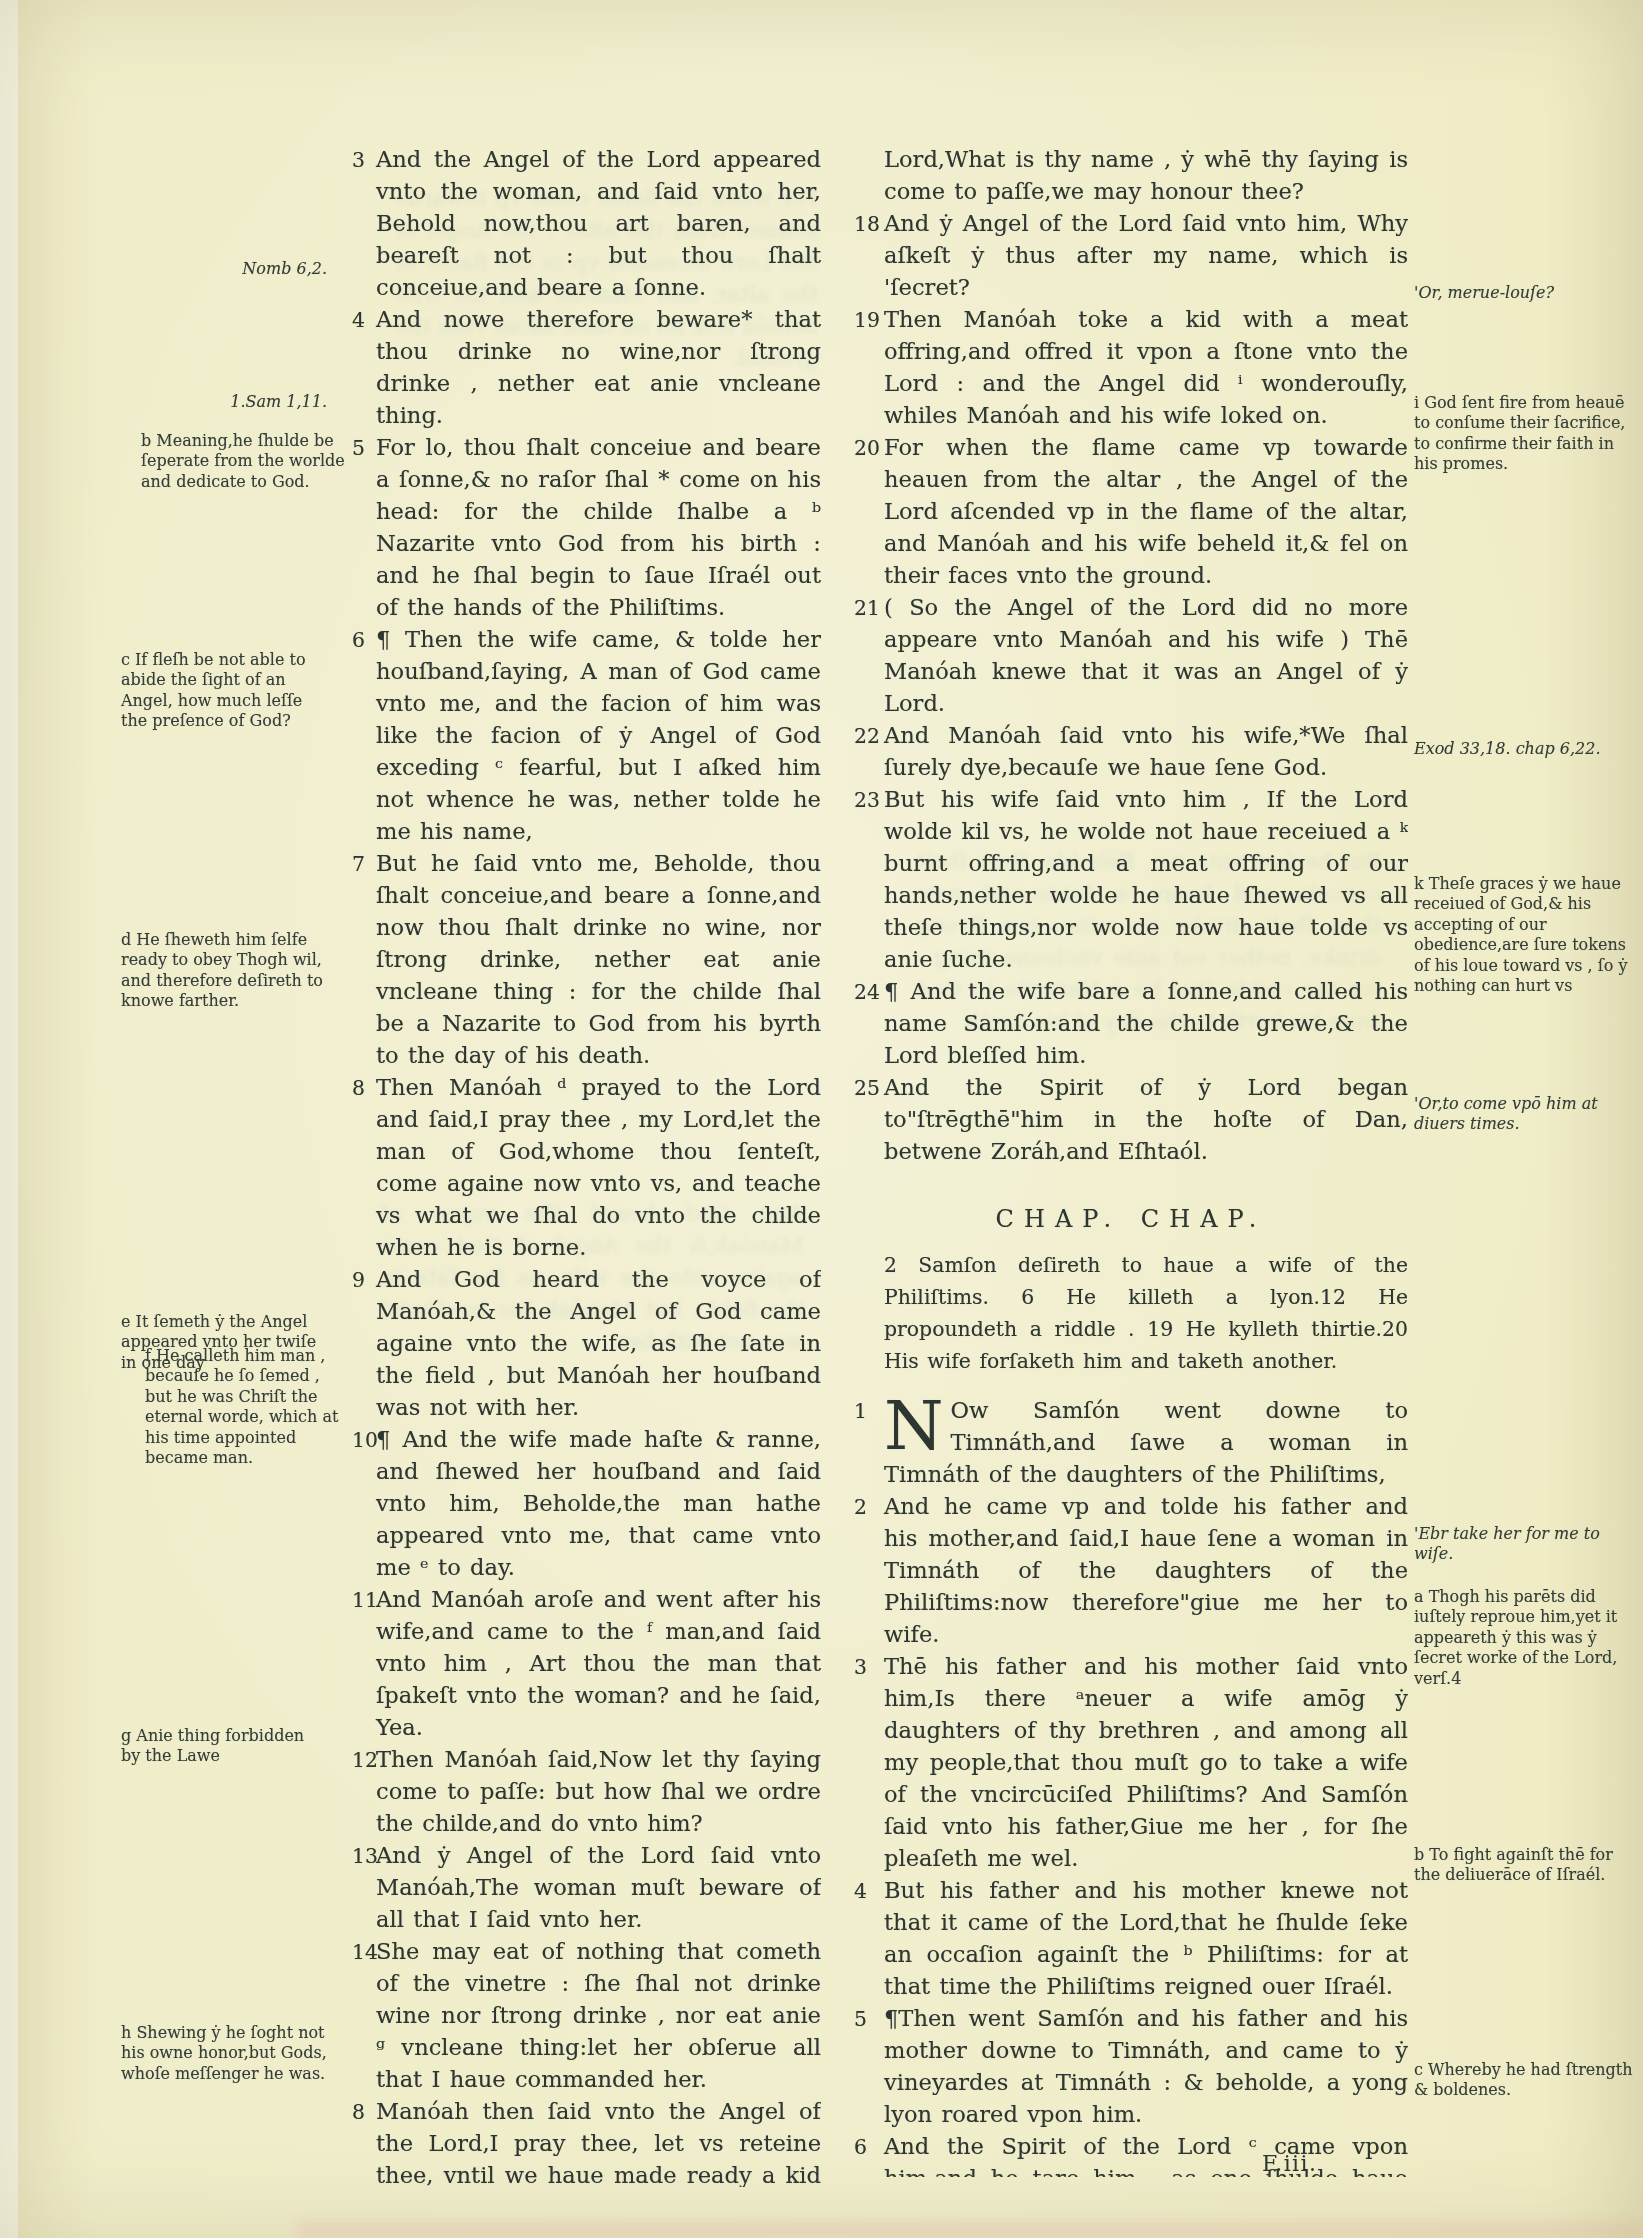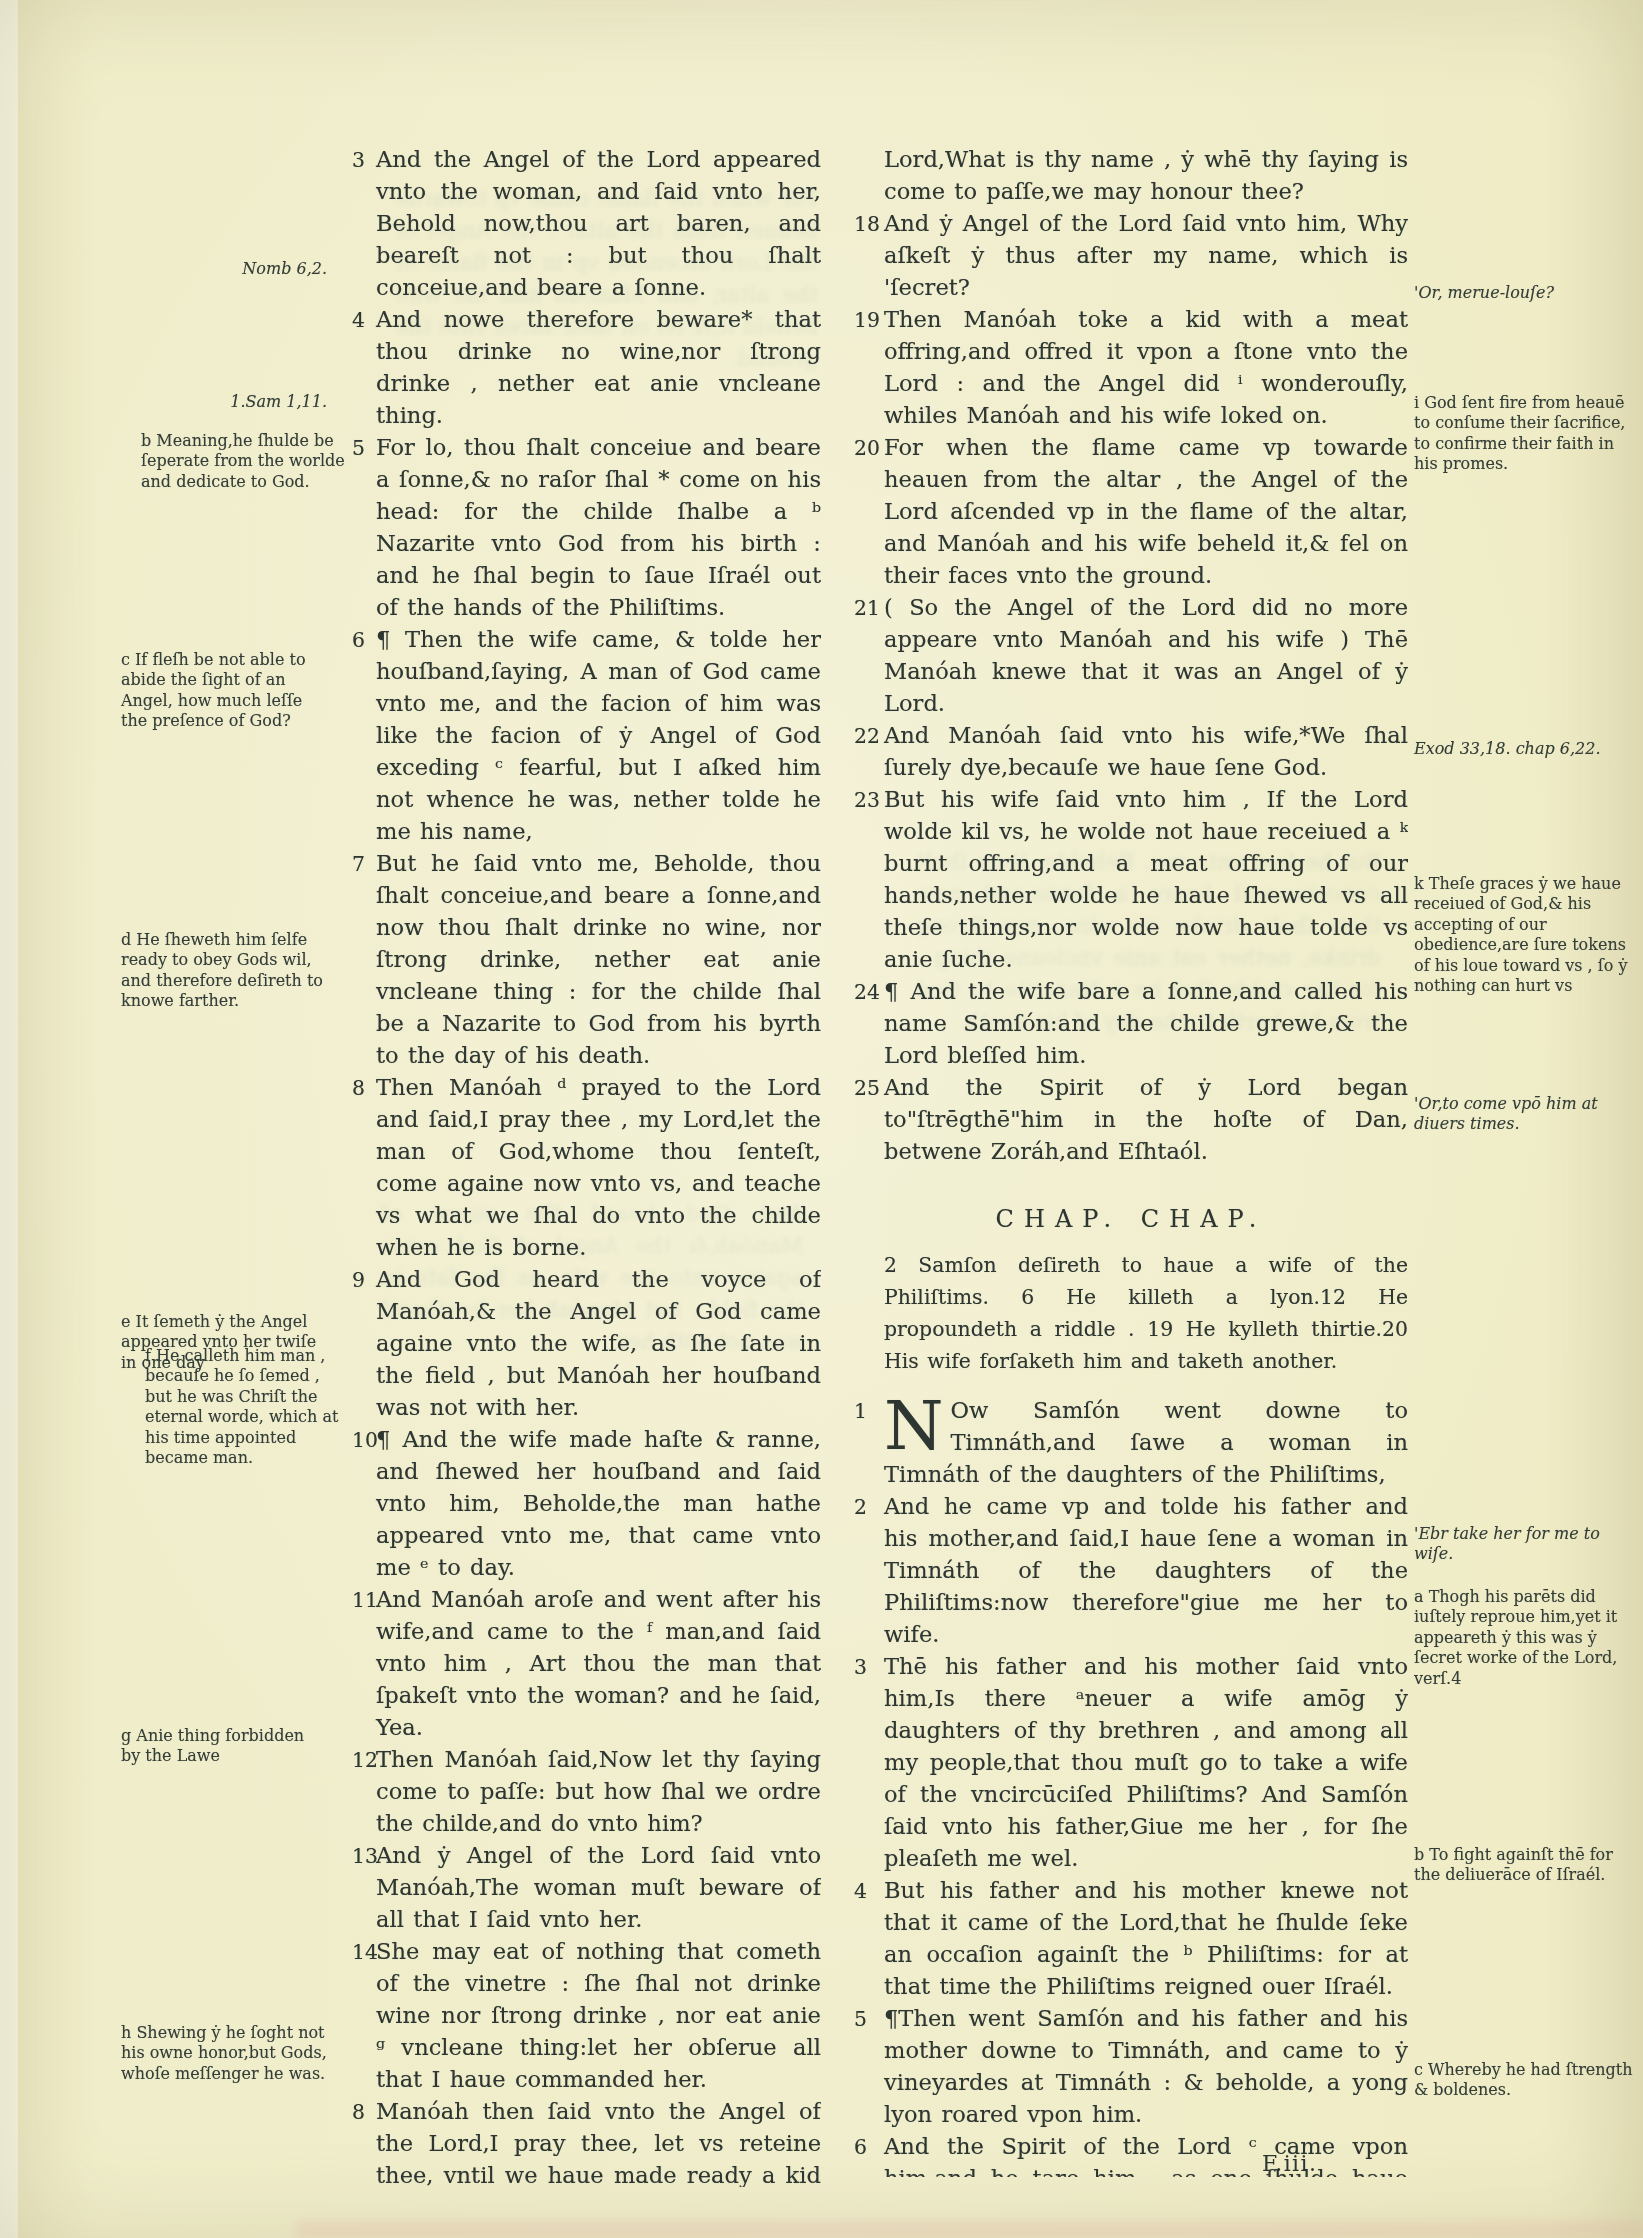--- a/index.html
+++ b/index.html
@@ -90,21 +90,21 @@
   <div class="lmargin">
 
       <div class="mn it">Nomb 6,2.</div>
 
       <div class="mn it">1.Sam 1,11.</div>
 
       <div class="mn">b Meaning,he ſhulde be ſeperate from the worlde and dedicate to God.</div>
 
       <div class="mn">c If fleſh be not able to abide the ſight of an Angel, how much leſſe the preſence of God?</div>
 
-      <div class="mn">d He ſheweth him ſelfe ready to obey Gods wil, and therefore deſireth to knowe farther.</div>
+      <div class="mn">d He ſheweth him ſelfe ready to obey Thogh wil, and therefore deſireth to knowe farther.</div>
 
       <div class="mn">e It ſemeth ẏ the Angel appeared vnto her twiſe in one day</div>
 
       <div class="mn">f He calleth him man , becauſe he ſo ſemed , but he was Chriſt the eternal worde, which at his time appointed became man.</div>
 
       <div class="mn">g Anie thing forbidden by the Lawe</div>
 
       <div class="mn">h Shewing ẏ he ſoght not his owne honor,but Gods, whoſe meſſenger he was.</div>
     </div>
 

